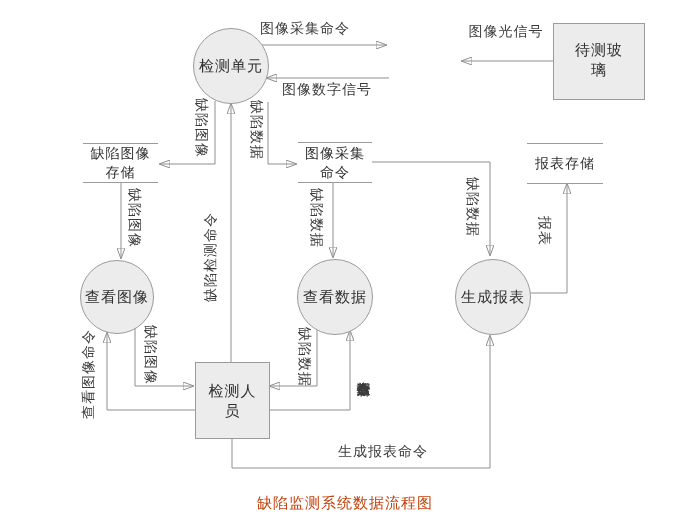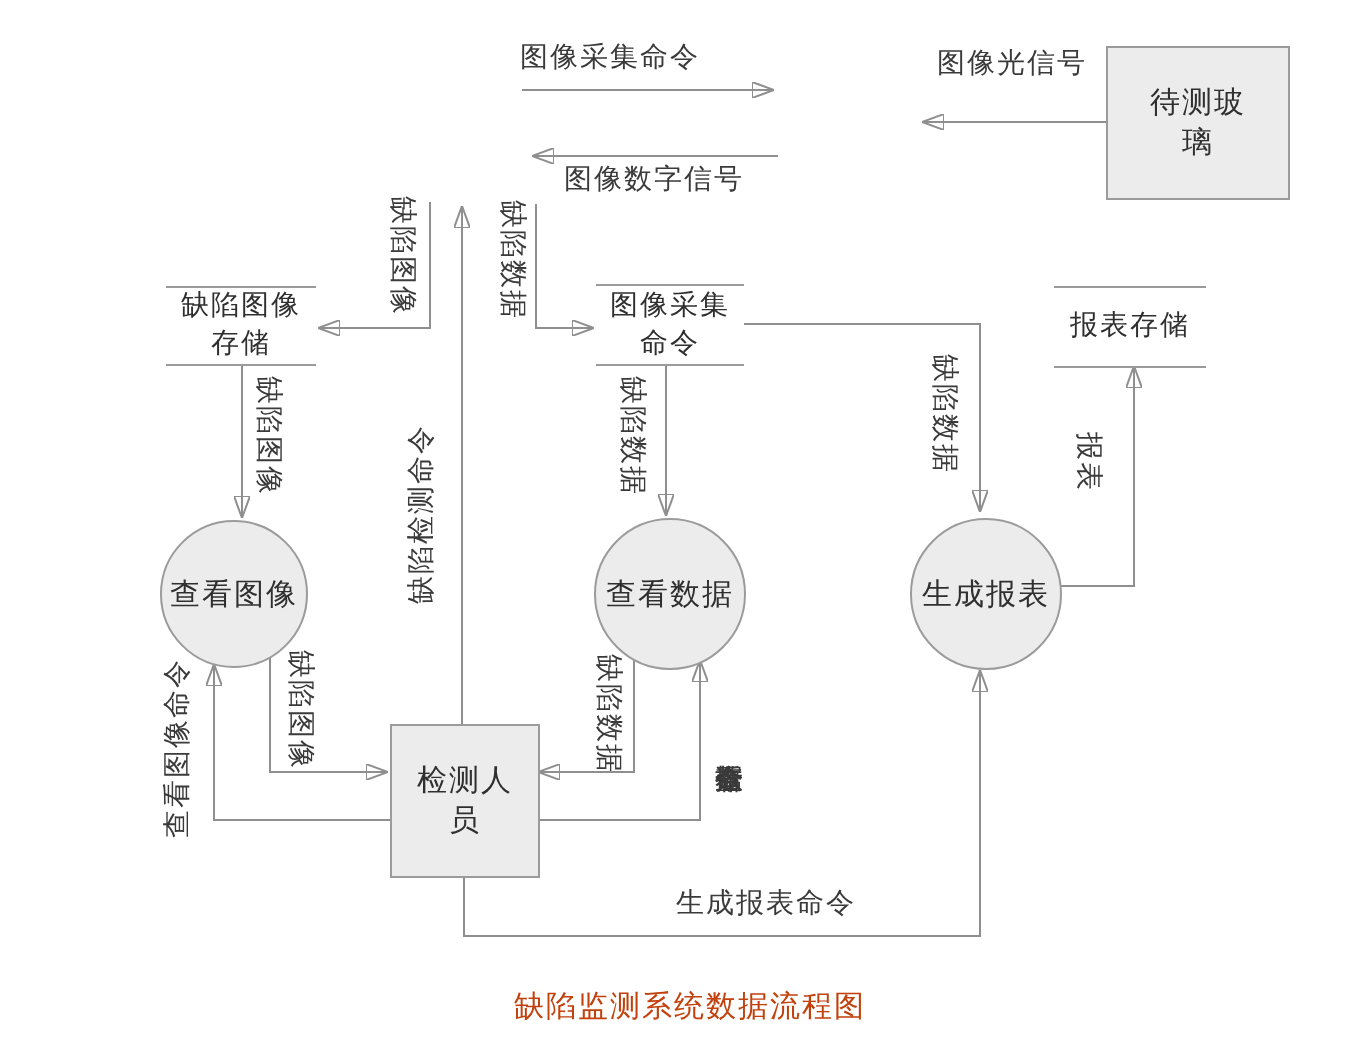--- a/index.html
+++ b/index.html
@@ -68,31 +68,34 @@
     <path d="M333,182 V257" marker-end="url(#arr)"></path>
     <path d="M372,162 H490 V255" marker-end="url(#arr)"></path>
     <path d="M529,293 H567 V184" marker-end="url(#arr)"></path>
     <path d="M135,327 V386 H193" marker-end="url(#arr)"></path>
     <path d="M195,410 H107 V333" marker-end="url(#arr)"></path>
     <path d="M317,329 V386 H270" marker-end="url(#arr)"></path>
     <path d="M268,410 H350 V331" marker-end="url(#arr)"></path>
     <path d="M232,437 V468 H490 V336" marker-end="url(#arr)"></path>
   </svg>
 
+  <div class="proc" style="left:193px;top:28px;width:74px;height:74px;">
+    <span>检测单元</span>
+  </div>
   <div class="proc" style="left:80px;top:260px;width:72px;height:72px;">
     <span>查看图像</span>
   </div>
   <div class="proc" style="left:297px;top:259px;width:74px;height:74px;">
     <span>查看数据</span>
   </div>
   <div class="proc" style="left:455px;top:259px;width:74px;height:74px;">
     <span>生成报表</span>
   </div>
 
-  <div class="ent" style="left:553px;top:23px;width:90px;height:75px;">
+  <div class="ent" style="left:553px;top:23px;width:90px;height:75px;font-family:Liberation Mono, monospace;">
     <span class="inner">待测玻璃</span>
   </div>
   <div class="ent" style="left:195px;top:362px;width:73px;height:75px;">
     <span class="inner">检测人员</span>
   </div>
 
   <div class="store" style="left:83px;top:143px;width:75px;height:38px;">
     <span class="inner">缺陷图像存储</span>
   </div>
   <div class="store" style="left:298px;top:142px;width:74px;height:39px;">

